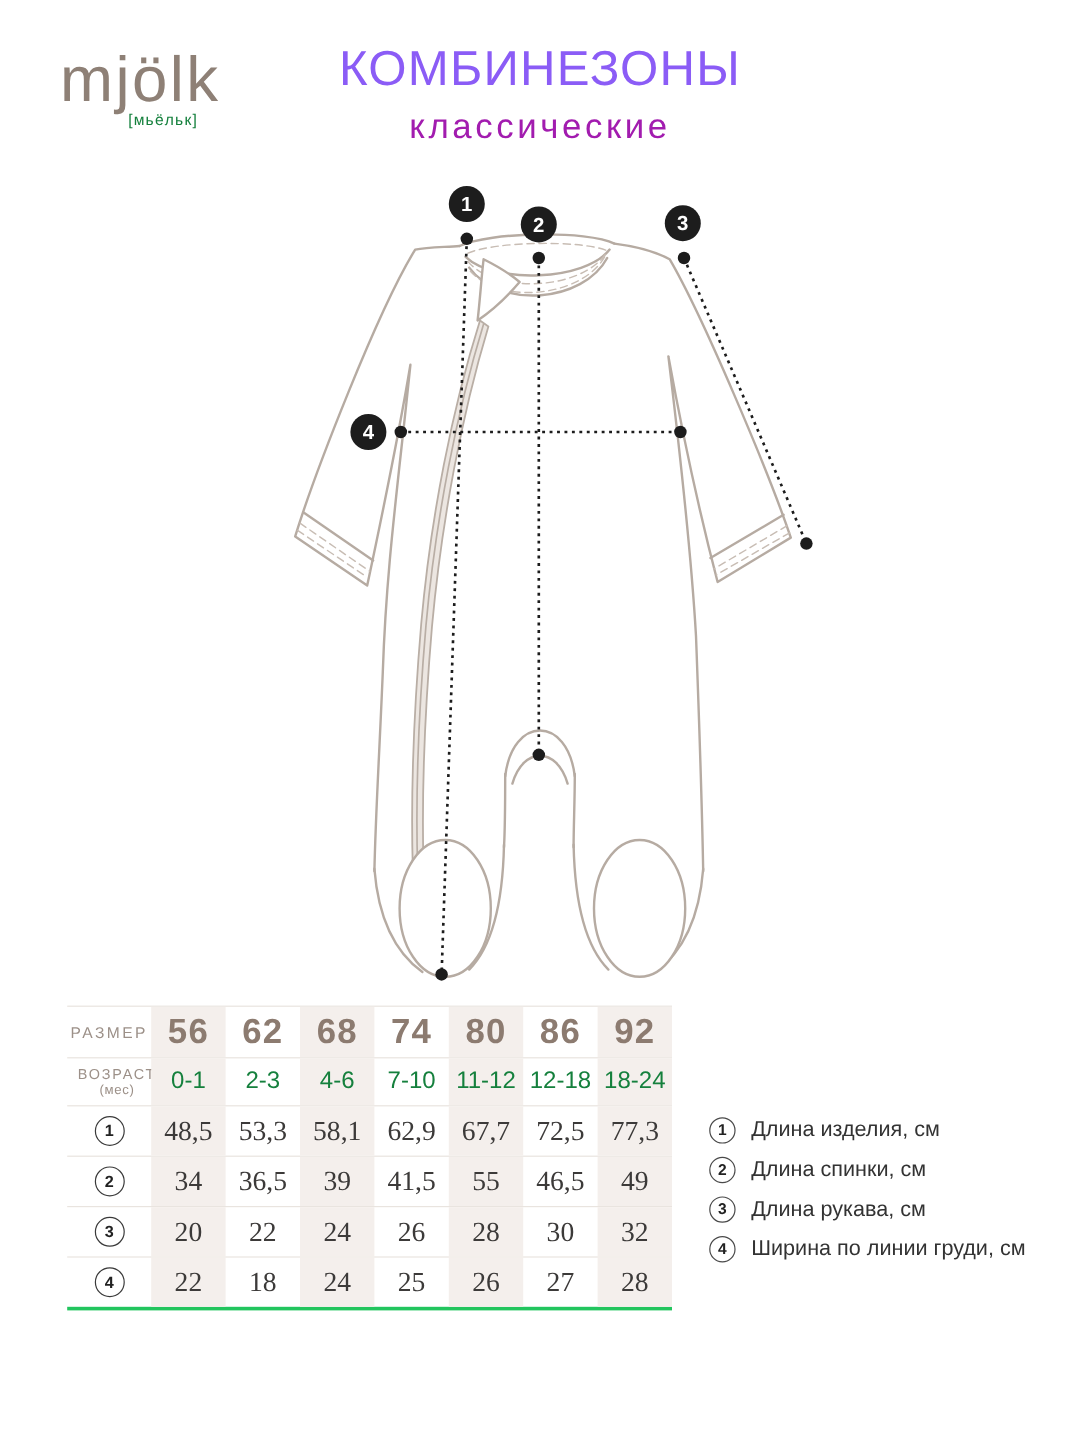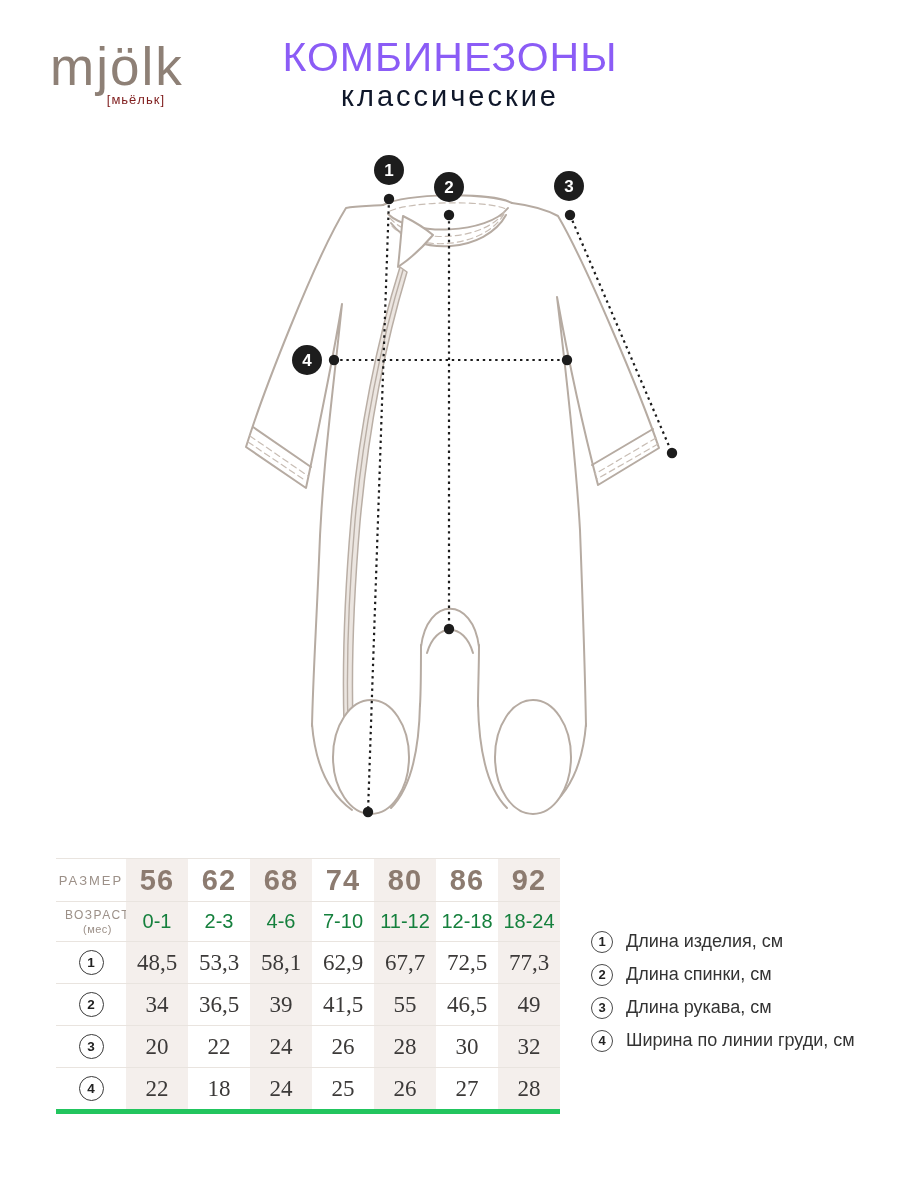--- a/index.html
+++ b/index.html
@@ -2,39 +2,39 @@
 <html><head>
 <meta charset="utf-8">
 <style>
   html,body{margin:0;padding:0;}
   body{width:900px;height:1200px;background:#ffffff;font-family:"Liberation Sans",sans-serif;position:relative;overflow:hidden;}
   .page{position:absolute;inset:0;}
 
   
   .logo{position:absolute;left:50px;top:42px;width:115px;}
   .logo-main{font-size:53px;line-height:50px;font-weight:300;letter-spacing:2px;color:#8e8076;}
-  .logo-sub{font-size:13px;letter-spacing:1px;color:#7f1d1d;text-align:right;margin-top:0px;}
+  .logo-sub{font-size:13px;letter-spacing:1px;color:#15803d;text-align:right;margin-top:0px;}
   .titleblock{position:absolute;left:0;top:34px;width:900px;text-align:center;}
   .title{font-size:41px;font-weight:400;letter-spacing:1px;color:#8b5cf6;line-height:46px;}
-  .subtitle{font-size:29px;font-weight:400;letter-spacing:3px;color:#0f172a;line-height:32px;margin-top:0;}
+  .subtitle{font-size:29px;font-weight:400;letter-spacing:3px;color:#a21caf;line-height:32px;margin-top:10px;}
 
   
   .diagram{position:absolute;left:220px;top:140px;width:480px;height:700px;}
   .outline{fill:none;stroke:#b6aba2;stroke-width:2;stroke-linecap:round;stroke-linejoin:round;}
   .outline-thin{fill:none;stroke:#b9aea5;stroke-width:1.4;stroke-linecap:round;stroke-linejoin:round;}
   .stitch{fill:none;stroke:#c8bdb4;stroke-width:1.2;stroke-dasharray:6 4;stroke-linecap:round;}
   .whitefill{fill:#ffffff;stroke:#b6aba2;stroke-width:2;stroke-linejoin:round;}
   .zipfill{fill:#ece6e1;stroke:#b9aea5;stroke-width:1.5;stroke-linejoin:round;}
   .mline{fill:none;stroke:#1c1c1c;stroke-width:2.2;stroke-dasharray:2.4 3.8;}
   .mdot{fill:#1c1c1c;stroke:none;}
   .mcircle{fill:#1d1d1d;stroke:none;}
   .mnum{fill:#ffffff;font-family:"Liberation Sans",sans-serif;font-size:17px;font-weight:700;text-anchor:middle;}
 
   
-  .sizetable{position:absolute;left:56px;top:858px;width:504px;border-bottom:5px solid #22c55e;}
+  .sizetable{position:absolute;left:56px;top:838px;width:504px;border-bottom:3px solid #22c55e;}
   .trow{display:grid;grid-template-columns:70px repeat(7,62px);border-top:1px solid #e9e4df;}
   .trow-size{height:42px;}
   .trow-age{height:39px;}
   .trow-data{height:41px;}
   .tcell{display:flex;align-items:center;justify-content:center;}
   .stripe{background:#f4efec;}
   .lab-size{font-size:13px;letter-spacing:2px;color:#9c9088;}
   .lab-age{flex-direction:column;line-height:14px;margin-left:13px;}
   .lab-age .l1{font-size:12px;letter-spacing:1.5px;color:#9c9088;}
   .lab-age .l2{font-size:11px;letter-spacing:0.5px;color:#9c9088;}

